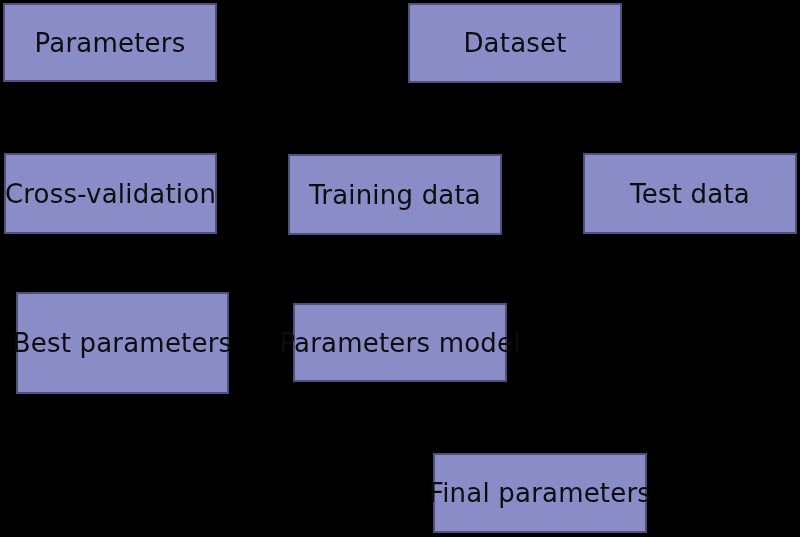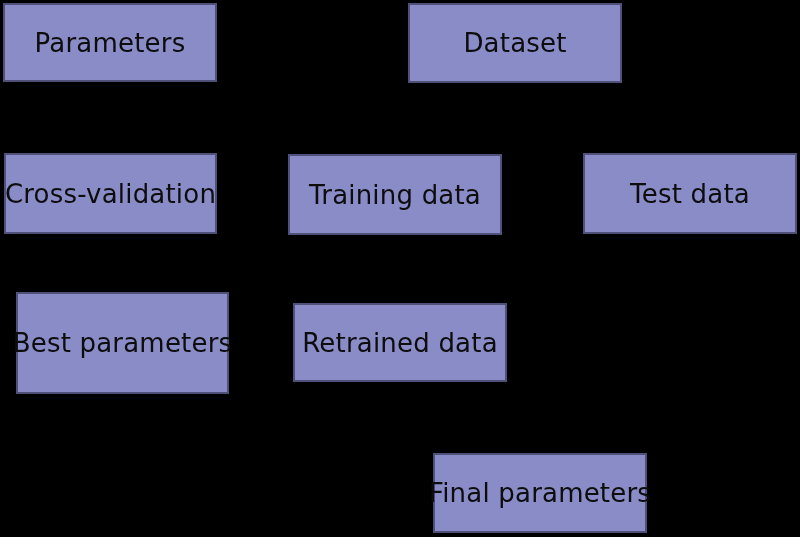--- a/index.html
+++ b/index.html
@@ -56,20 +56,20 @@
 
   <div class="node" style="left: 583px; top: 153px; width: 214px; height: 81px;">
     <span class="node-label">Test data</span>
   </div>
 
   <div class="node" style="left: 4px; top: 292px; width: 213px; height: 102px; margin-left: 12px;">
     <span class="node-label">Best parameters</span>
   </div>
 
   <div class="node" style="left: 293px; top: 303px; width: 214px; height: 79px;">
-    <span class="node-label">Retrained data</span>
+    <span class="node-label">Parameters model</span>
   </div>
 
   <div class="node" style="left: 433px; top: 453px; width: 214px; height: 80px;">
     <span class="node-label">Final parameters</span>
   </div>
 
 </div>
 
 </body></html>

